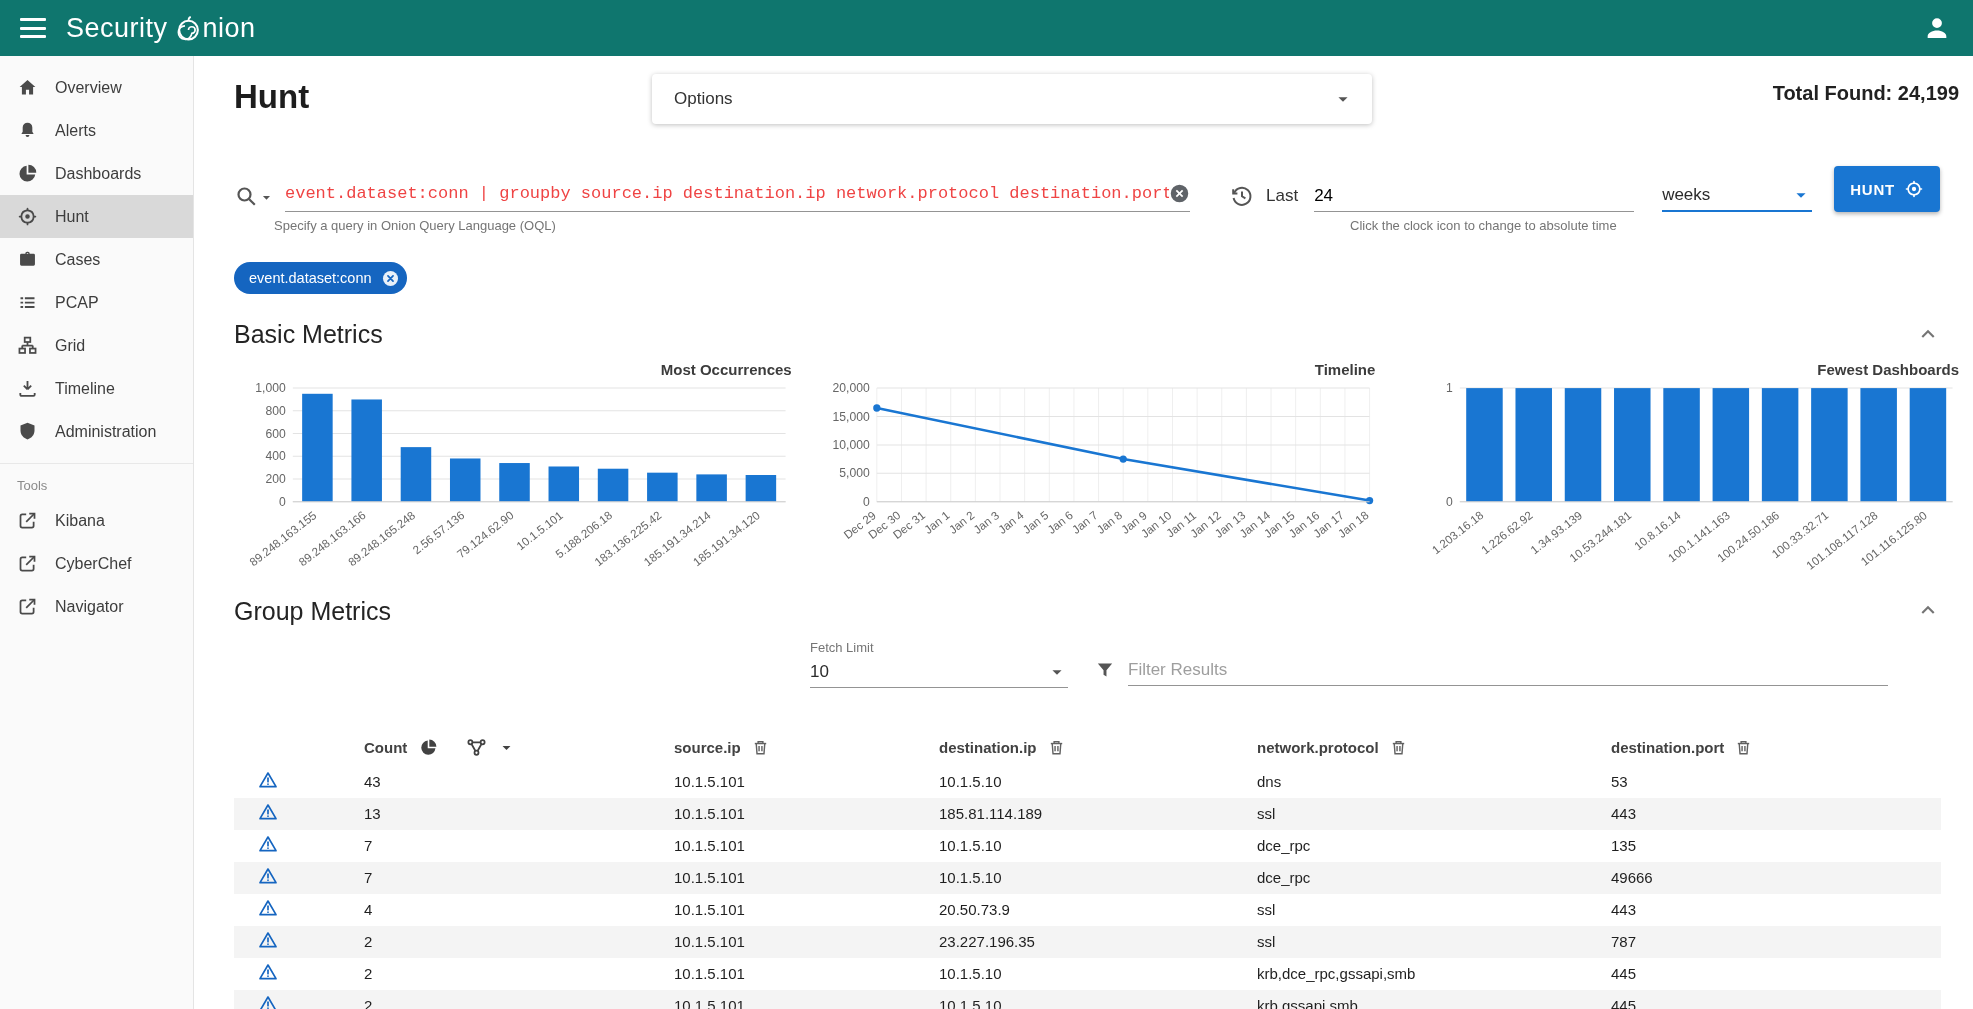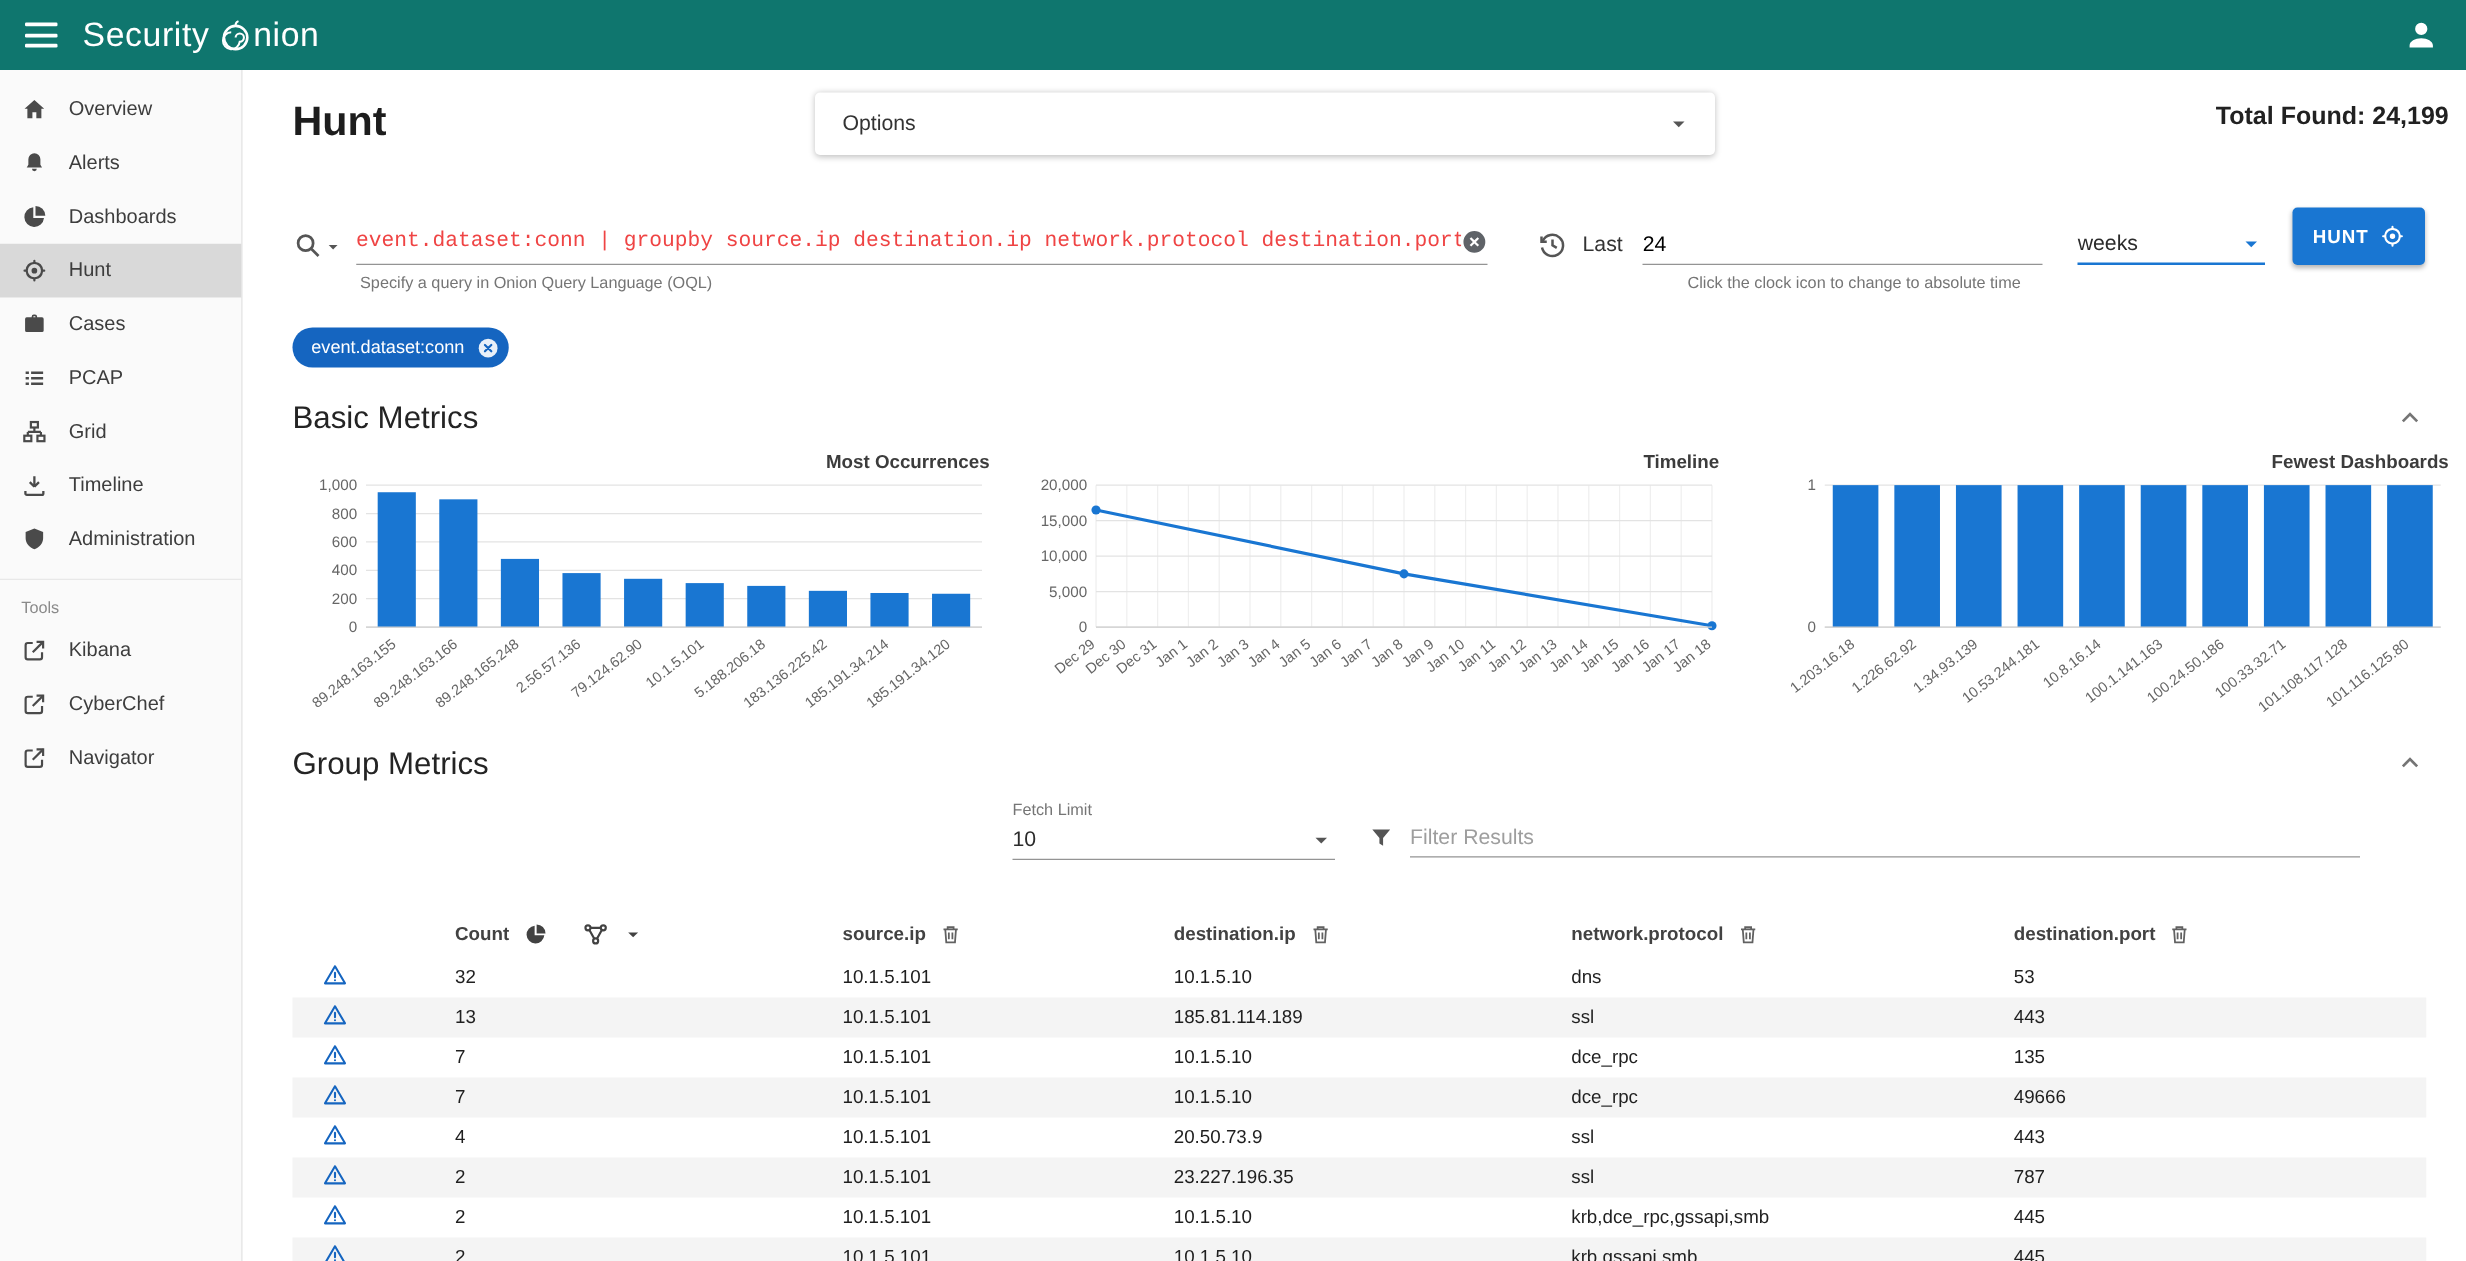--- a/index.html
+++ b/index.html
@@ -42,21 +42,21 @@
   .history-icn{margin-left:40px;margin-bottom:4px}
   .last-label{margin-left:12px;font-size:17px;color:#333;margin-bottom:6px}
   .duration-input{width:320px;margin-left:16px;border:none;outline:none;border-bottom:1px solid #949494;font-size:17px;height:32px;font-family:inherit;background:transparent}
   .unit-select{width:150px;margin-left:28px;border-bottom:2px solid #1976d2;height:33px;display:flex;justify-content:space-between;align-items:center;font-size:17px;color:#2b2b2b;cursor:pointer}
   .hunt-btn{margin-left:22px;height:46px;padding:0 16px;background:#1976d2;color:#fff;border:none;border-radius:4px;
     font-size:15px;font-weight:700;letter-spacing:.8px;display:flex;align-items:center;gap:9px;cursor:pointer;
     box-shadow:0 2px 4px rgba(0,0,0,.3);font-family:inherit}
 
   .hints{position:relative;height:20px;margin-top:6px;font-size:13px;color:#757575}
   .hints span{position:absolute;top:0}
-  .hint-query{left:54px}
+  .hint-query{left:40px}
   .hint-time{left:1116px}
 
   
   .chip-row{margin-top:24px;height:32px;display:flex;gap:10px}
   .chip{display:inline-flex;align-items:center;background:#1565c0;color:#fff;border-radius:16px;height:32px;
     padding:0 7px 0 15px;font-size:14.5px;gap:9px;cursor:pointer}
   .chip-x{width:19px;height:19px;cursor:pointer}
 
   
   .section-hdr{display:flex;align-items:center;margin-top:26px}
@@ -566,21 +566,21 @@
             </span>
           </div>
         </div>
       <div>
           <div class="trow">
             <div class="cell-warn"><span style="display:inline-block;width:20px;height:20px"><svg viewBox="0 0 24 24" fill="none" stroke="#1565c0" stroke-width="2" stroke-linejoin="round">
                   <path d="M12 3.6L2.4 20h19.2z"></path>
                   <path d="M12 9.8v4.4" stroke-linecap="round"></path>
                   <circle cx="12" cy="17" r="1" fill="#1565c0" stroke="none"></circle>
                 </svg></span></div>
-            <div>32</div>
+            <div>43</div>
             <div>10.1.5.101</div>
             <div>10.1.5.10</div>
             <div>dns</div>
             <div>53</div>
           </div>
           <div class="trow alt">
             <div class="cell-warn"><span style="display:inline-block;width:20px;height:20px"><svg viewBox="0 0 24 24" fill="none" stroke="#1565c0" stroke-width="2" stroke-linejoin="round">
                   <path d="M12 3.6L2.4 20h19.2z"></path>
                   <path d="M12 9.8v4.4" stroke-linecap="round"></path>
                   <circle cx="12" cy="17" r="1" fill="#1565c0" stroke="none"></circle>

